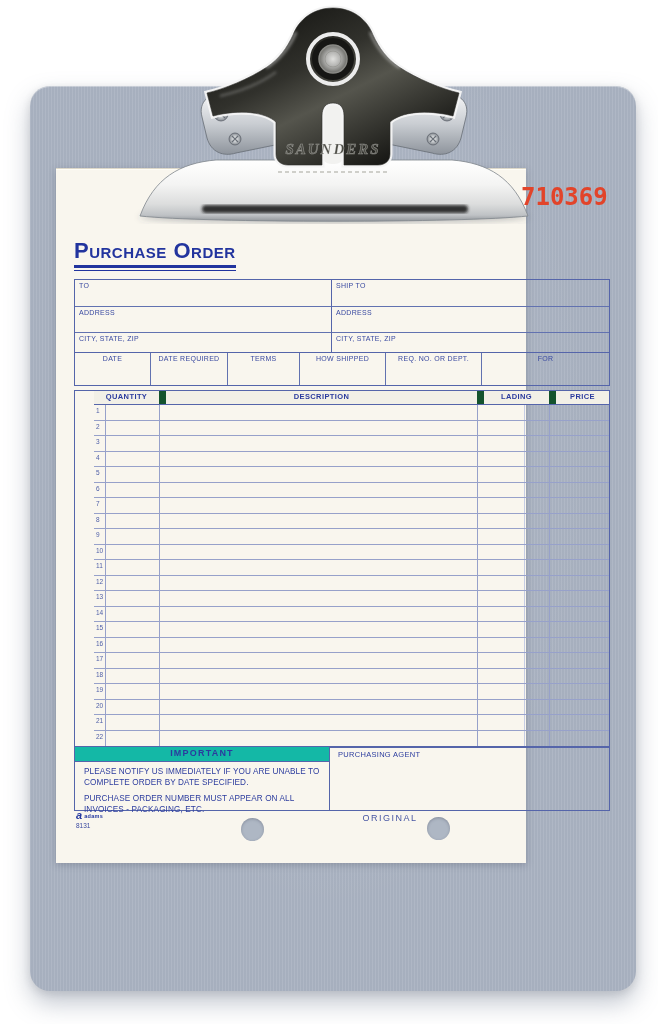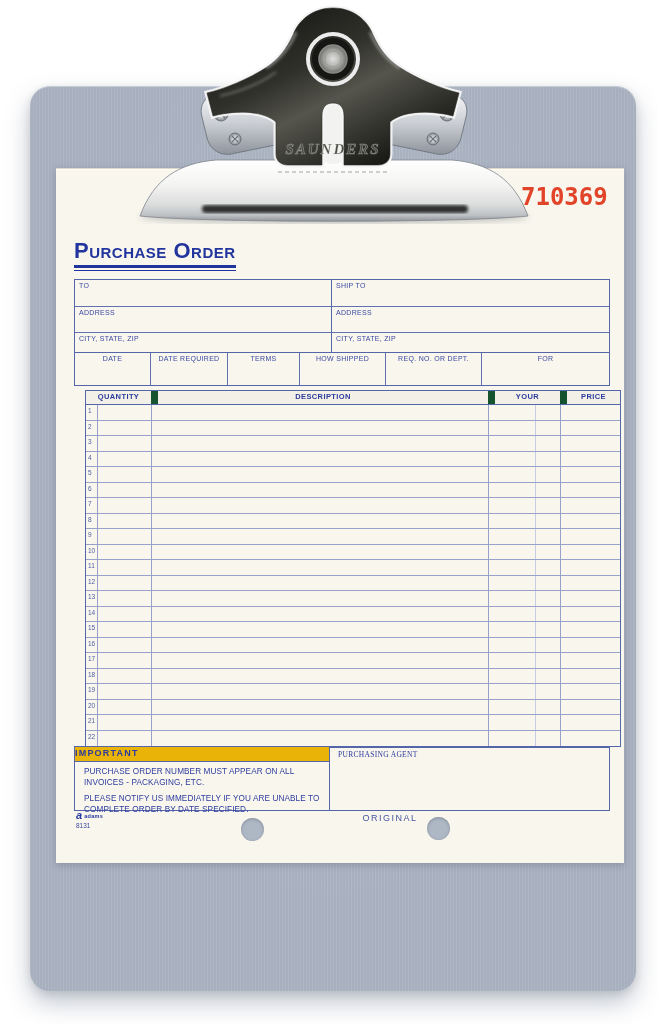--- a/index.html
+++ b/index.html
@@ -9,21 +9,21 @@
   
   .clipboard{position:absolute;left:30px;top:86px;width:606px;height:905px;border-radius:20px;
     background:
       radial-gradient(ellipse at 50% 40%, rgba(255,255,255,0.10), rgba(255,255,255,0) 62%),
       repeating-linear-gradient(90deg, rgba(255,255,255,0.07) 0 1px, rgba(0,0,0,0.015) 1px 3px),
       #a9b2c1;
     box-shadow:0 12px 24px rgba(120,130,150,0.45), 0 3px 8px rgba(0,0,0,0.12),
                inset 0 1px 0 rgba(255,255,255,0.35);}
 
   
-  .paper{position:absolute;left:56px;top:168px;width:568px;height:694px;background:#f9f6ee;
+  .paper{position:absolute;left:56px;top:168px;width:470px;height:694px;background:#f9f6ee;
     box-shadow:0 2px 7px rgba(60,65,85,0.28), inset 0 1px 0 #fffdf6;
     border-top:1px solid #ddd8c9;}
 
   .stamp{position:absolute;left:465px;top:14px;width:96px;
     font-family:"DejaVu Sans Mono", monospace;font-size:24px;font-weight:bold;
     color:#e2442a;letter-spacing:0px;}
 
   
   .title{position:absolute;left:18px;top:70px;display:inline-block;}
   .title-text{font-size:22px;font-weight:bold;letter-spacing:0.5px;color:#22349e;
@@ -40,45 +40,45 @@
 
   
   .metarow{position:absolute;left:18px;top:183px;width:536px;height:34px;
     border:1px solid #5565aa;display:grid;
     grid-template-columns:75px 77px 72px 86px 96px 1fr;box-sizing:border-box;}
   .mcell{font-size:7px;color:#3949a0;text-align:center;padding-top:2px;letter-spacing:0.3px;
     border-left:1px solid #6272b0;box-sizing:border-box;}
   .mcell:first-child{border-left:none;}
 
   
-  .itable{position:absolute;left:29px;top:221px;width:536px;border:1px solid #5565aa;box-sizing:border-box;}
+  .itable{position:absolute;left:18px;top:221px;width:536px;border:1px solid #5565aa;box-sizing:border-box;padding-left:19px;}
   .thead{display:grid;grid-template-columns:65px 1fr 72px 60px;height:13px;
     border-bottom:1px solid #5565aa;background:#f2f0e7;}
   .th{font-size:7.5px;font-weight:bold;color:#2b3b9e;text-align:center;letter-spacing:0.4px;
     padding-top:1px;border-left:7px solid #14532d;box-sizing:border-box;}
   .th:first-child{border-left:none;}
   .irow{display:grid;grid-template-columns:11px 54px 1fr 47px 25px 60px;height:15.5px;
     border-bottom:1px solid #97a1ca;box-sizing:border-box;}
   .irow:last-child{border-bottom:none;}
   .ic{border-left:1px solid #97a1ca;box-sizing:border-box;}
   .ic.num{border-left:none;font-size:6.5px;color:#5060a8;padding:2px 0 0 2px;}
   .ic.pc{border-left-color:#c6cde4;}
 
   
   .strip{position:absolute;left:18px;top:577px;width:536px;height:65px;display:flex;}
   .impbox{width:256px;border:1px solid #5565aa;box-sizing:border-box;}
-  .impbar{height:13px;background:#eab308;border-bottom:1px solid #5565aa;
-    font-size:9px;font-weight:bold;color:#2b3b9e;letter-spacing:1.2px;padding-top:1px;box-sizing:content-box;}
+  .impbar{height:13px;background:#14b8a6;border-bottom:1px solid #5565aa;
+    text-align:center;font-size:9px;font-weight:bold;color:#2b3b9e;letter-spacing:1.2px;padding-top:1px;box-sizing:content-box;}
   .imptext{padding:4px 7px 0 9px;font-size:8.2px;line-height:1.35;color:#2c3c9e;letter-spacing:0.1px;}
   .imptext p{margin:0 0 5px 0;}
   .notebox{width:280px;border:1px solid #5565aa;border-left:none;box-sizing:border-box;
     display:flex;flex-direction:column;}
   .noteline{flex:0 0 37px;padding:6px 6px 0 8px;font-size:8.4px;color:#2c3c9e;line-height:1.45;box-sizing:border-box;}
   .blank{display:inline-block;width:86px;border-bottom:1px solid #2c3c9e;height:8px;vertical-align:baseline;}
-  .agent{flex:1;border-top:1px solid #5565aa;padding:2px 0 0 8px;font-size:7.5px;color:#2c3c9e;letter-spacing:0.3px;font-family:Liberation Serif, serif;}
+  .agent{flex:1;border-top:1px solid #5565aa;padding:2px 0 0 8px;font-size:7.5px;color:#2c3c9e;letter-spacing:0.3px;}
 
   
   .brandline{position:absolute;left:20px;top:641px;display:flex;align-items:center;gap:2px;}
   .brandmark{font-size:11px;font-weight:bold;font-style:italic;color:#2438a0;line-height:1;}
   .brandword{font-size:5.5px;font-weight:bold;color:#2438a0;letter-spacing:0.3px;}
   .formnum{position:absolute;left:20px;top:653px;font-size:6.5px;color:#3a49a0;}
   .copylabel{position:absolute;left:0;top:644px;width:572px;text-align:center;
     font-size:9px;color:#4756a3;letter-spacing:1.5px;margin-left:48px;}
   .hole{position:absolute;width:23px;height:23px;border-radius:50%;background:#aeb7c4;
     box-shadow:inset 0 1px 3px rgba(60,65,85,0.35);}
@@ -121,21 +121,21 @@
       <div class="mcell">TERMS</div>
       <div class="mcell">HOW SHIPPED</div>
       <div class="mcell">REQ. NO. OR DEPT.</div>
       <div class="mcell">FOR</div>
     </div>
 
     <div class="itable">
       <div class="thead">
         <div class="th">QUANTITY</div>
         <div class="th">DESCRIPTION</div>
-        <div class="th">YOUR</div>
+        <div class="th">LADING</div>
         <div class="th">PRICE</div>
       </div>
       <div>
           <div class="irow">
             <div class="ic num">1</div>
             <div class="ic qty"></div>
             <div class="ic desc"></div>
             <div class="ic pd"></div>
             <div class="ic pc"></div>
             <div class="ic unit"></div>
@@ -308,22 +308,22 @@
             <div class="ic pc"></div>
             <div class="ic unit"></div>
           </div>
         </div>
     </div>
 
     <div class="strip">
       <div class="impbox">
         <div class="impbar">IMPORTANT</div>
         <div class="imptext">
+          <p>PLEASE NOTIFY US IMMEDIATELY IF YOU ARE UNABLE TO COMPLETE ORDER BY DATE SPECIFIED.</p>
           <p>PURCHASE ORDER NUMBER MUST APPEAR ON ALL INVOICES - PACKAGING, ETC.</p>
-          <p>PLEASE NOTIFY US IMMEDIATELY IF YOU ARE UNABLE TO COMPLETE ORDER BY DATE SPECIFIED.</p>
         </div>
       </div>
       <div class="notebox">
         <div class="agent">PURCHASING AGENT</div>
       </div>
     </div>
 
     <div class="brandline">
       <span class="brandmark">a</span>
       <span class="brandword">adams</span>

